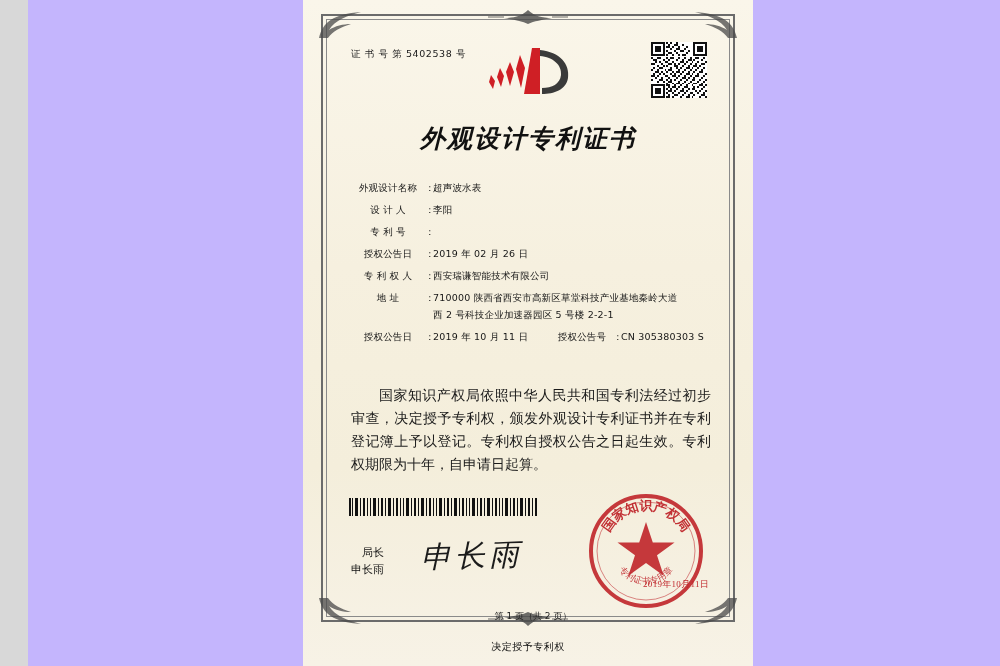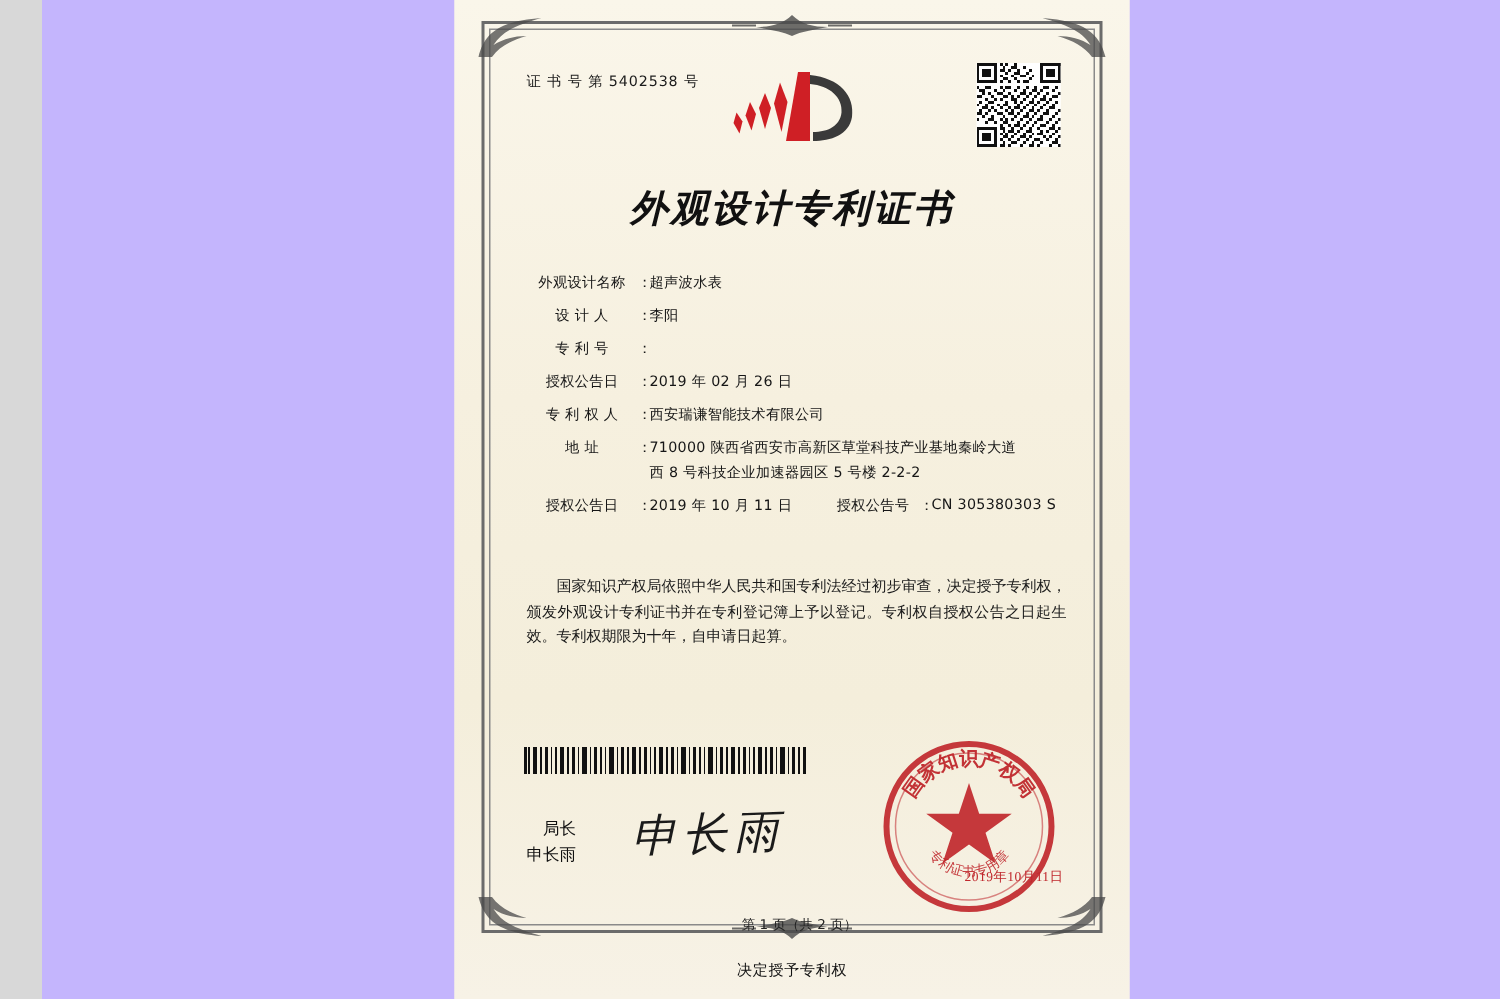--- a/index.html
+++ b/index.html
@@ -169,21 +169,21 @@
     margin-top: 4px;
     margin-left: 0px;
   }
 
   
   .paras {
     position: absolute;
     left: 48px;
     right: 42px;
     top: 384px;
-    font-size: 10px;
+    font-size: 14px;
     line-height: 1.65;
     color: #1a1a1a;
     text-align: justify;
     font-family: "DejaVu Sans", sans-serif;
   }
   .paras p {
     margin: 0 0 2px 0;
     text-indent: 2em;
   }
 
@@ -570,21 +570,21 @@
         <span class="lbl">专 利 权 人</span>
         <span class="colon">：</span>
         <span class="val">西安瑞谦智能技术有限公司</span>
       </div>
 
       <div class="row">
         <span class="lbl">地 址</span>
         <span class="colon">：</span>
         <span class="val">
           <span>710000 陕西省西安市高新区草堂科技产业基地秦岭大道</span>
-          <span class="line2">西 8 号科技企业加速器园区 5 号楼 2-2-2</span>
+          <span class="line2">西 2 号科技企业加速器园区 5 号楼 2-2-1</span>
         </span>
       </div>
 
       <div class="row">
         <span class="lbl">授权公告日</span>
         <span class="colon">：</span>
         <span class="val" style="flex:0 0 118px;">2019 年 10 月 11 日</span>
         <span class="lbl" style="flex:0 0 62px;width:62px;">授权公告号</span>
         <span class="colon">：</span>
         <span class="val">CN 305380303 S</span>

